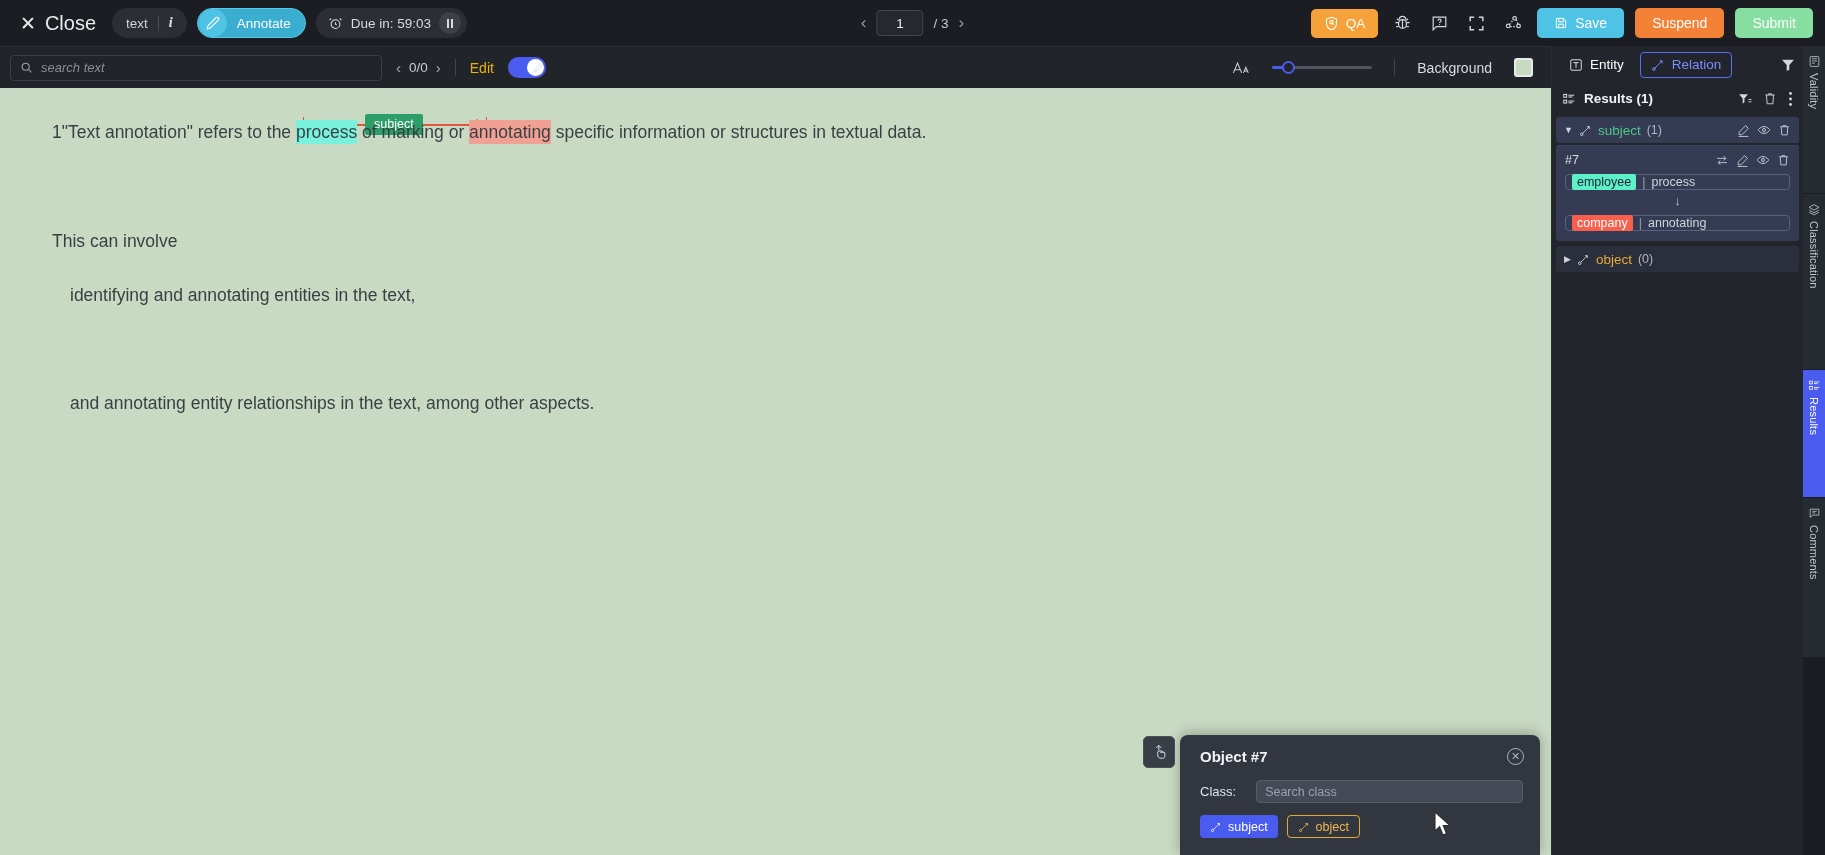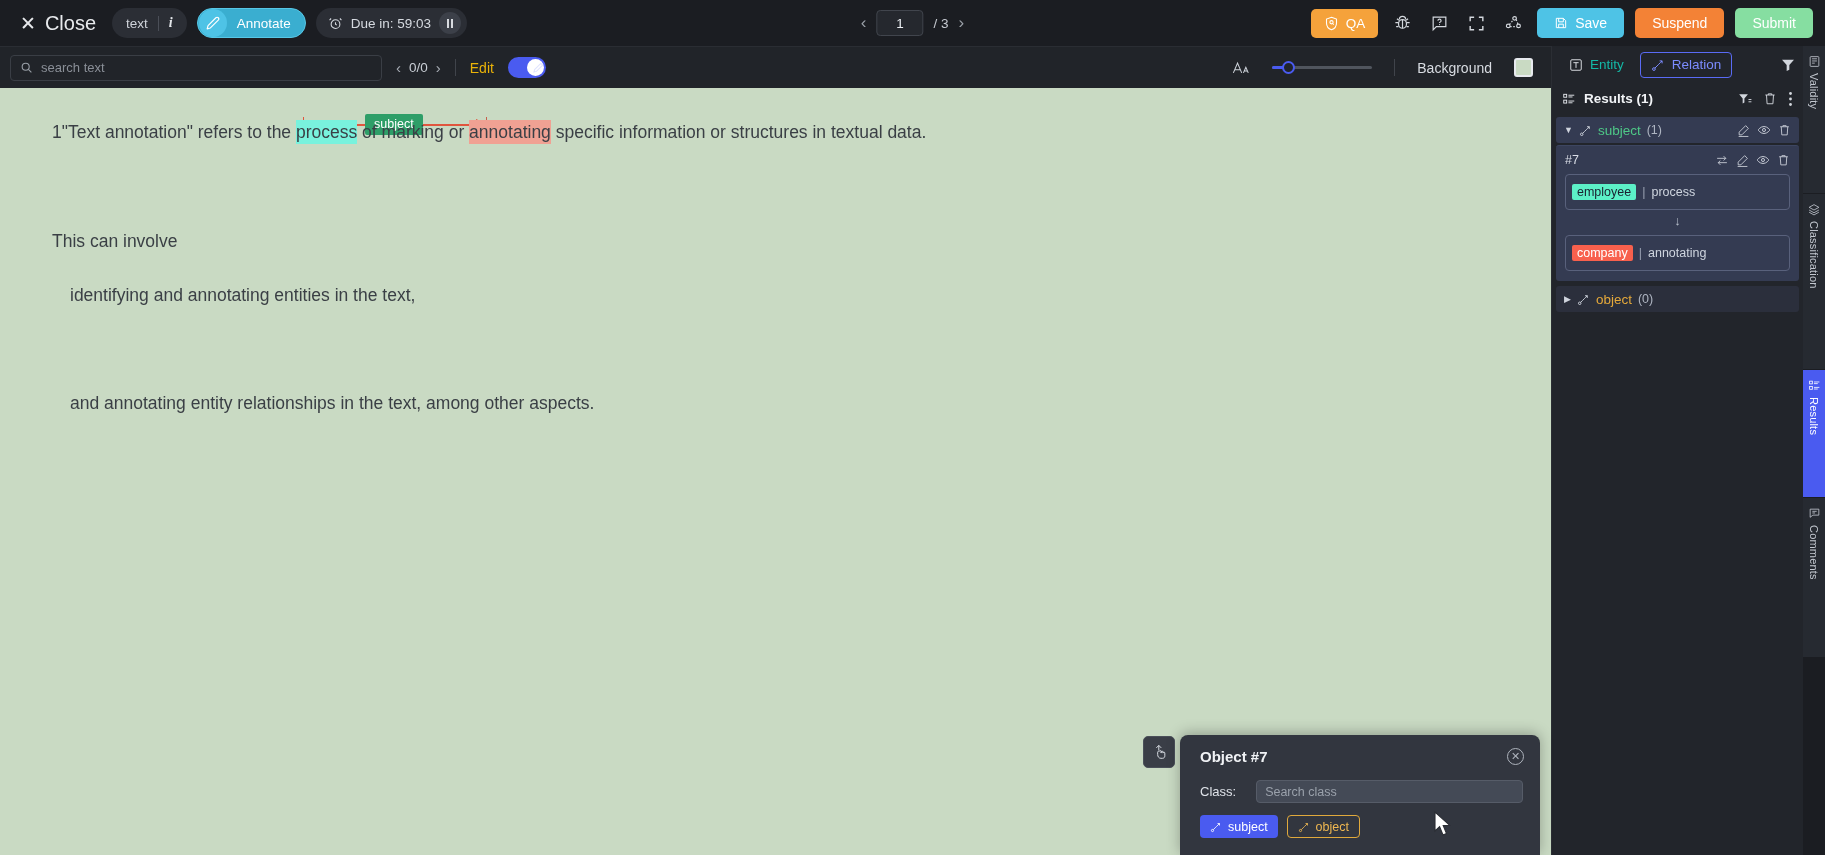--- a/index.html
+++ b/index.html
@@ -80,21 +80,21 @@
     position: absolute; left: 0; top: 46px; width: 1551px; height: 42px;
     background: #212429; display: flex; align-items: center; padding: 0 10px; gap: 14px;
     border-top: 1px solid #2a2d33;
   }
   .search-box {
     width: 372px; height: 26px; border: 1px solid #3a3e45; border-radius: 4px;
     background: #212429; display: flex; align-items: center; gap: 8px; padding: 0 9px;
   }
   .search-box input {
     border: none; background: transparent; outline: none; color: #fde047;
-    font-size: 13px; font-family: "Liberation Sans", sans-serif; width: 100%;
+    font-size: 13px; font-family: "Liberation Sans", sans-serif; width: 100%; font-style: italic;
   }
   .search-box input::placeholder { color: #8a8f97; }
   .match-nav { display: flex; align-items: center; gap: 8px; color: #c9ced5; font-size: 13.5px; }
   .match-nav .chev { color: #a7acb4; font-size: 15px; cursor: pointer; }
   .vdiv { width: 1px; height: 17px; background: #40444b; }
   .edit-label { color: #eab308; font-size: 14px; }
   .toggle {
     width: 38px; height: 21px; border-radius: 11px; background: #4a5bf0;
     display: flex; align-items: center; justify-content: flex-end; padding: 0 2px; cursor: pointer;
   }
@@ -177,21 +177,21 @@
   .mouse-cursor { position: absolute; left: 1434px; top: 811px; z-index: 40; }
 
   
   .rightpanel {
     position: absolute; left: 1551px; top: 46px; width: 252px; height: 809px;
     background: #22252b; border-left: 1px solid #2b2e34;
   }
   .rp-tabs { display: flex; align-items: center; height: 37px; padding: 0 7px; gap: 6px; }
   .rp-tab {
     display: flex; align-items: center; gap: 7px; height: 26px; padding: 0 10px;
-    font-size: 13.5px; color: #14b8a6; border-radius: 4px; cursor: pointer;
+    font-size: 13.5px; color: #ffffff; border-radius: 4px; cursor: pointer;
   }
   .rp-tab.active { border: 1px solid #5a6bf5; color: #7c8cff; }
   .rp-filter { margin-left: auto; cursor: pointer; }
 
   .rp-results-head {
     height: 31px; display: flex; align-items: center; gap: 8px; padding: 0 10px;
     color: #f1f3f6; font-size: 13.5px; font-weight: bold;
   }
   .rp-results-head .acts { margin-left: auto; display: flex; align-items: center; gap: 11px; }
 
@@ -208,21 +208,21 @@
 
   .item-card {
     background: #343b52; margin: 2px 4px 0 4px; border-radius: 3px; padding: 7px 9px 10px 9px;
     border-top: 1px solid #3d4661;
   }
   .item-head { display: flex; align-items: center; }
   .item-id { color: #d9dde6; font-size: 12.5px; }
   .item-head .acts { margin-left: auto; display: flex; align-items: center; gap: 7px; }
   .node-box {
     border: 1px solid #5b6party; border: 1px solid #59617c; border-radius: 4px;
-    height: 36px; display: flex; align-items: center; gap: 6px; padding: 0 6px; margin-top: 7px;
+    height: 16px; display: flex; align-items: center; gap: 6px; padding: 0 6px; margin-top: 7px;
   }
   .node-tag { font-size: 12.5px; padding: 1px 5px; border-radius: 2px; color: #1b2030; }
   .tag-employee { background: #5cf0c7; }
   .tag-company { background: #f8604d; color: #fff; }
   .node-sep { color: #98a0b0; font-size: 12.5px; }
   .node-text { color: #cfd5df; font-size: 12.5px; }
   .arrow-down { text-align: center; color: #b9c0cc; font-size: 13px; margin-top: 3px; }
 
   
   .vtabs {

